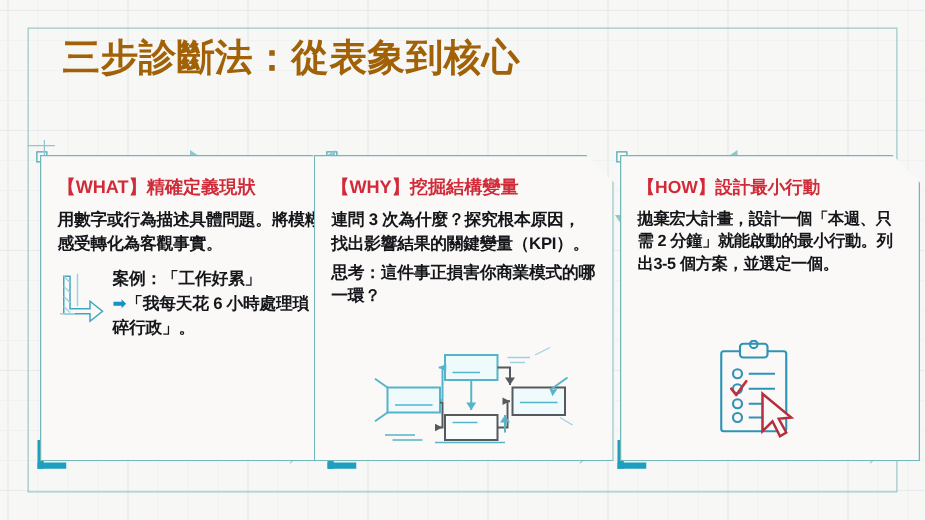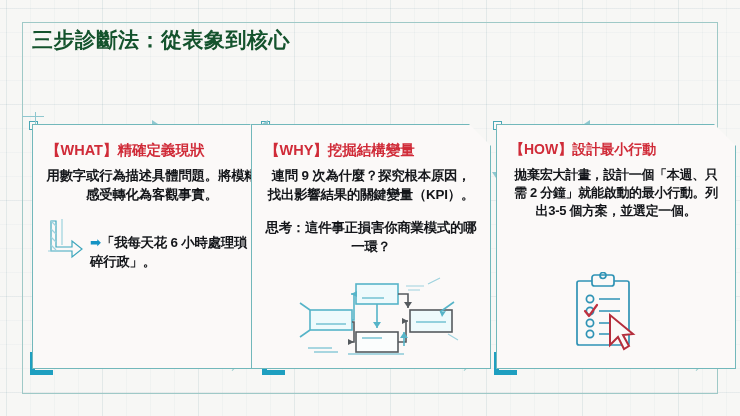--- a/index.html
+++ b/index.html
@@ -22,23 +22,23 @@
     pointer-events:none;
   }
   
   #frame{
     position:absolute;left:22px;top:22px;right:22px;bottom:22px;
     border:1.3px solid #9fc9c7;
     pointer-events:none;
   }
   
   #title{
-    position:absolute;left:32px;top:26px;
-    font-size:21px;font-weight:bold;letter-spacing:.5px;
-    color:#14532d;white-space:nowrap;
+    position:absolute;left:50px;top:26px;
+    font-size:30px;font-weight:bold;letter-spacing:.5px;
+    color:#a16207;white-space:nowrap;
   }
   
   .card{
     position:absolute;top:124px;width:240px;height:245px;
     background:#fbf9f8;
     border:1.4px solid #72b8bb;
     box-sizing:border-box;
     padding:16px 13px 0 13px;
     clip-path:polygon(0 0, calc(100% - 22px) 0, 100% 22px, 100% 100%, 0 100%);
   }
@@ -46,21 +46,21 @@
   #card2{left:251px;}
   #card3{left:496px;}
 
   .card-head{
     font-size:14.5px;font-weight:bold;color:#d02b38;
     line-height:1.25;margin:0 0 7px 0;white-space:nowrap;
   }
   #card3 .card-head{font-size:14px;}
   .card-body{
     font-size:13.4px;line-height:1.42;color:#14161a;font-weight:bold;
-    margin:0;letter-spacing:-.2px;text-align:center;
+    margin:0;letter-spacing:-.2px;
   }
   #card3 .card-body{font-size:13px;letter-spacing:-.3px;}
   .case-wrap{
     display:flex;align-items:flex-start;gap:4px;margin-top:9px;
   }
   .case-text{
     font-size:13.4px;line-height:1.45;color:#14161a;font-weight:bold;
     letter-spacing:-.2px;
   }
   .inline-arrow{color:#1593c4;font-weight:bold;}
@@ -107,39 +107,39 @@
         <path d="M10 4 L10 30 L26 30 L26 24 L36 32 L26 40 L26 34 L5 34 L5 4 Z"></path>
         <path d="M5 4 L10 9" stroke="#9dd2de"></path>
         <path d="M5 12 L10 17" stroke="#9dd2de"></path>
         <path d="M5 20 L10 25" stroke="#9dd2de"></path>
         <path d="M5 28 L10 33" stroke="#9dd2de"></path>
         <path d="M16 2 L16 28" stroke="#9dd2de"></path>
         <path d="M2 34 L14 34" stroke="#9dd2de"></path>
       </g>
     </svg>
     <div class="case-text">
-      <br>
+      <span>案例：「工作好累」</span><br>
       <span class="inline-arrow">➡</span><span>「我每天花 6 小時處理瑣碎行政」。</span>
     </div>
   </div>
 </div>
 
 <div class="deco tick-sq" style="left:261px;top:121px;"></div>
 <div class="deco h-line" style="left:268px;top:124px;width:96px;"></div>
 <div class="deco" style="left:262px;top:120px;width:0;height:0;border-right:6px solid #8fc7cf;border-top:4px solid transparent;border-bottom:4px solid transparent;"></div>
 <div class="deco v-line" style="left:279px;top:128px;height:48px;"></div>
 <div class="deco" style="left:275px;top:174px;width:0;height:0;border-top:6px solid #8fc7cf;border-left:4px solid transparent;border-right:4px solid transparent;"></div>
 <div class="deco v-line" style="left:279px;top:186px;height:12px;opacity:.55;"></div>
 <div class="deco corner-l" style="left:262px;top:352px;"></div>
 <div class="deco" style="left:454px;top:345px;width:36px;height:1.3px;background:#9fd0cf;transform:rotate(-44deg);transform-origin:right center;"></div>
 
 <div class="card" id="card2">
   <p class="card-head">【WHY】挖掘結構變量</p>
-  <p class="card-body">連問 9 次為什麼？探究根本原因，找出影響結果的關鍵變量（KPI）。</p>
-  <p class="card-body" style="margin-top:14px;">思考：這件事正損害你商業模式的哪一環？</p>
+  <p class="card-body">連問 3 次為什麼？探究根本原因，找出影響結果的關鍵變量（KPI）。</p>
+  <p class="card-body" style="margin-top:4px;">思考：這件事正損害你商業模式的哪一環？</p>
 </div>
 <svg class="art" style="left:288px;top:276px;" width="180" height="80" viewBox="0 0 180 80">
   <g fill="none" stroke-width="1.6">
     <rect x="22" y="34" width="42" height="20" stroke="#56b4c8" fill="#eefafc"></rect>
     <path d="M22 34 L12 27 M22 54 L12 61" stroke="#56b4c8"></path>
     <path d="M28 48 L58 48" stroke="#56b4c8" stroke-width="1.2"></path>
     <rect x="68" y="8" width="42" height="20" stroke="#56b4c8" fill="#eefafc"></rect>
     <path d="M74 22 L96 22" stroke="#56b4c8" stroke-width="1.2"></path>
     <rect x="68" y="56" width="42" height="20" stroke="#555a5e" fill="#fbfdfd"></rect>
     <path d="M74 62 L94 62" stroke="#56b4c8" stroke-width="1.2"></path>

